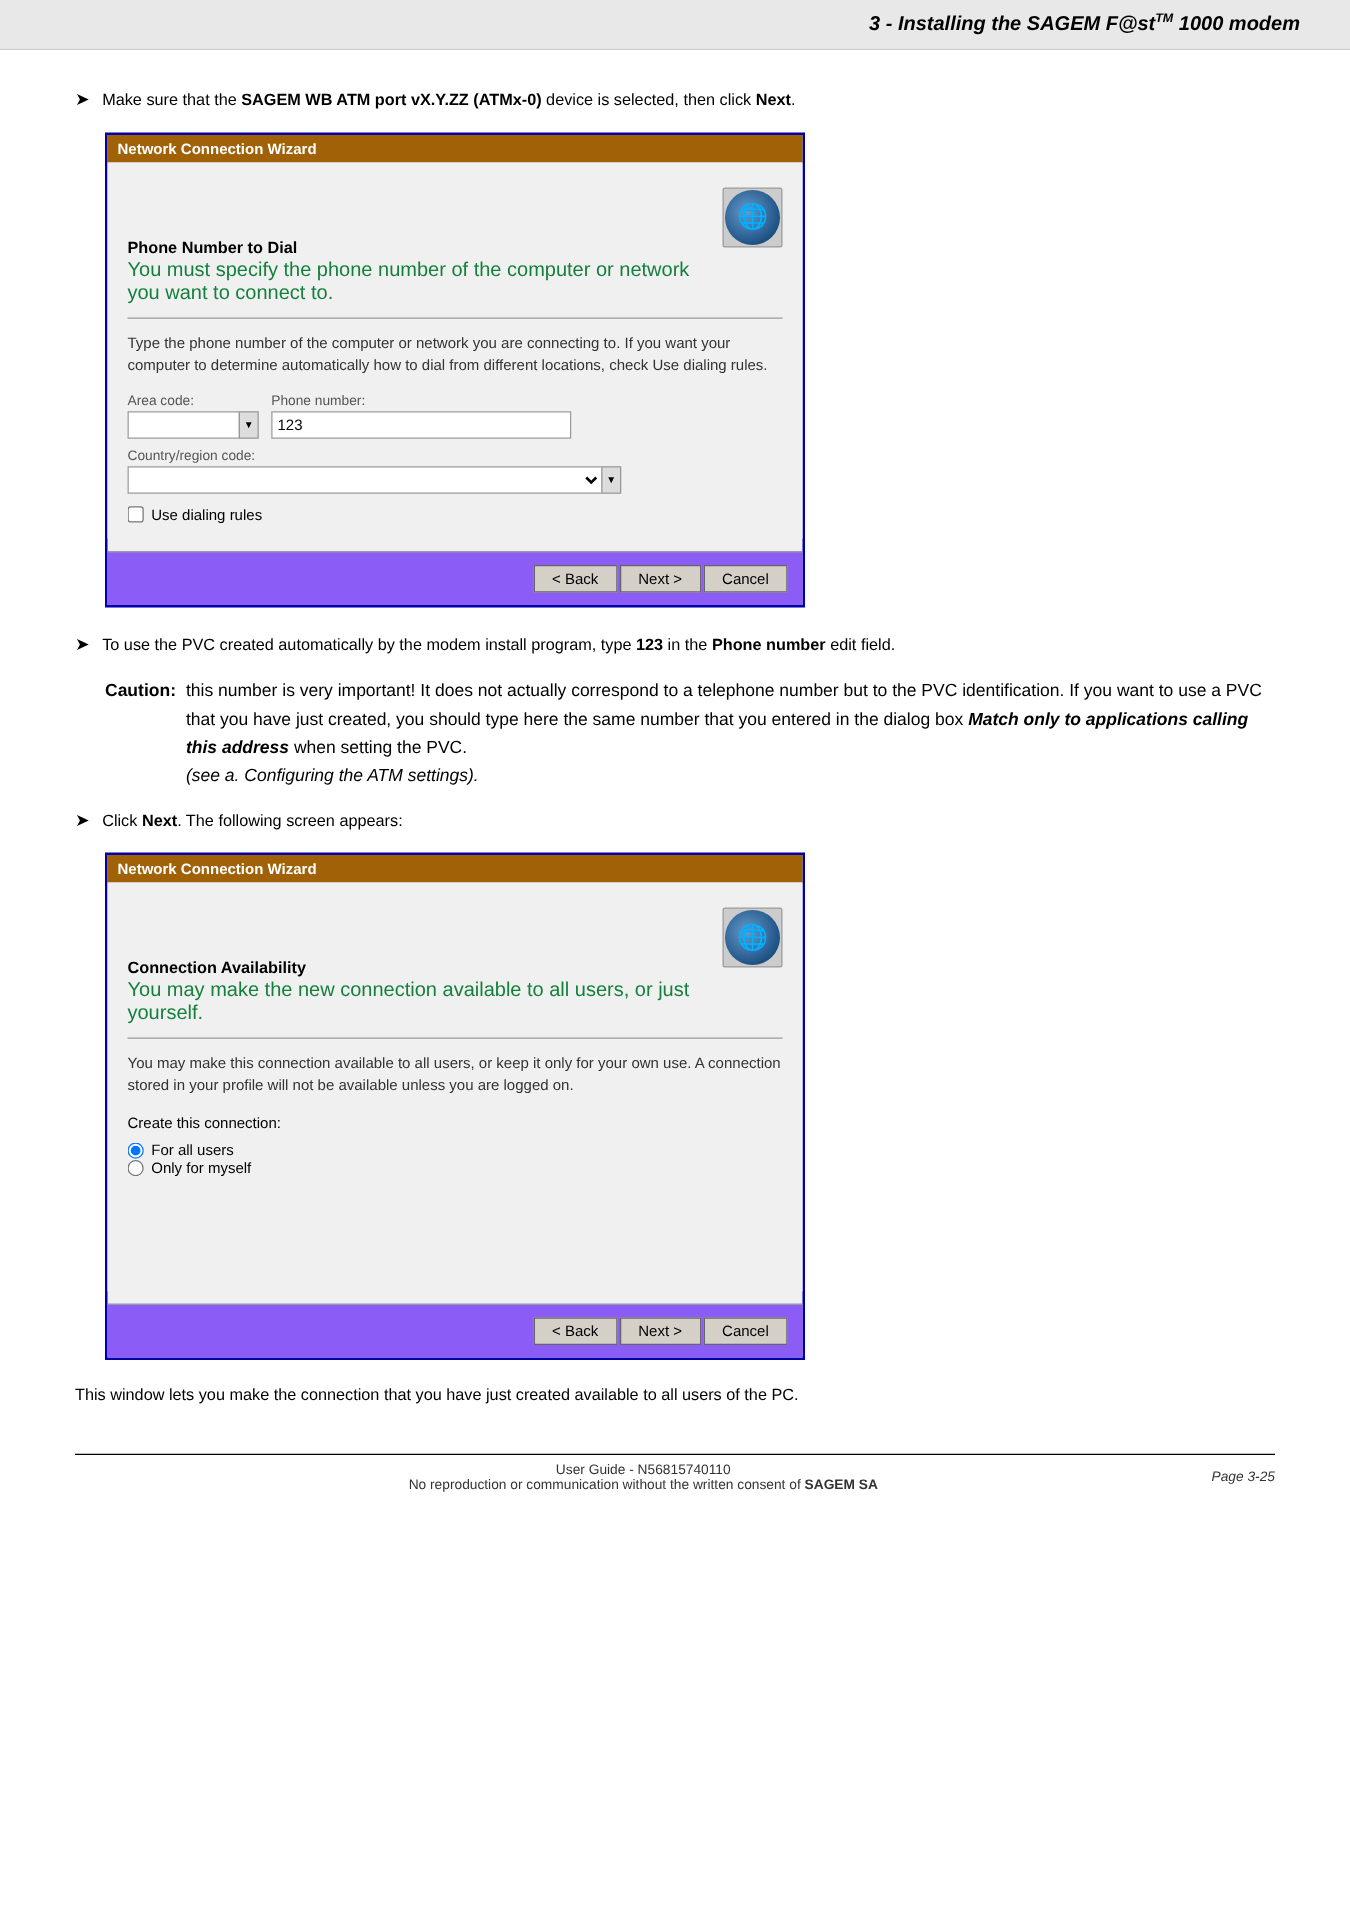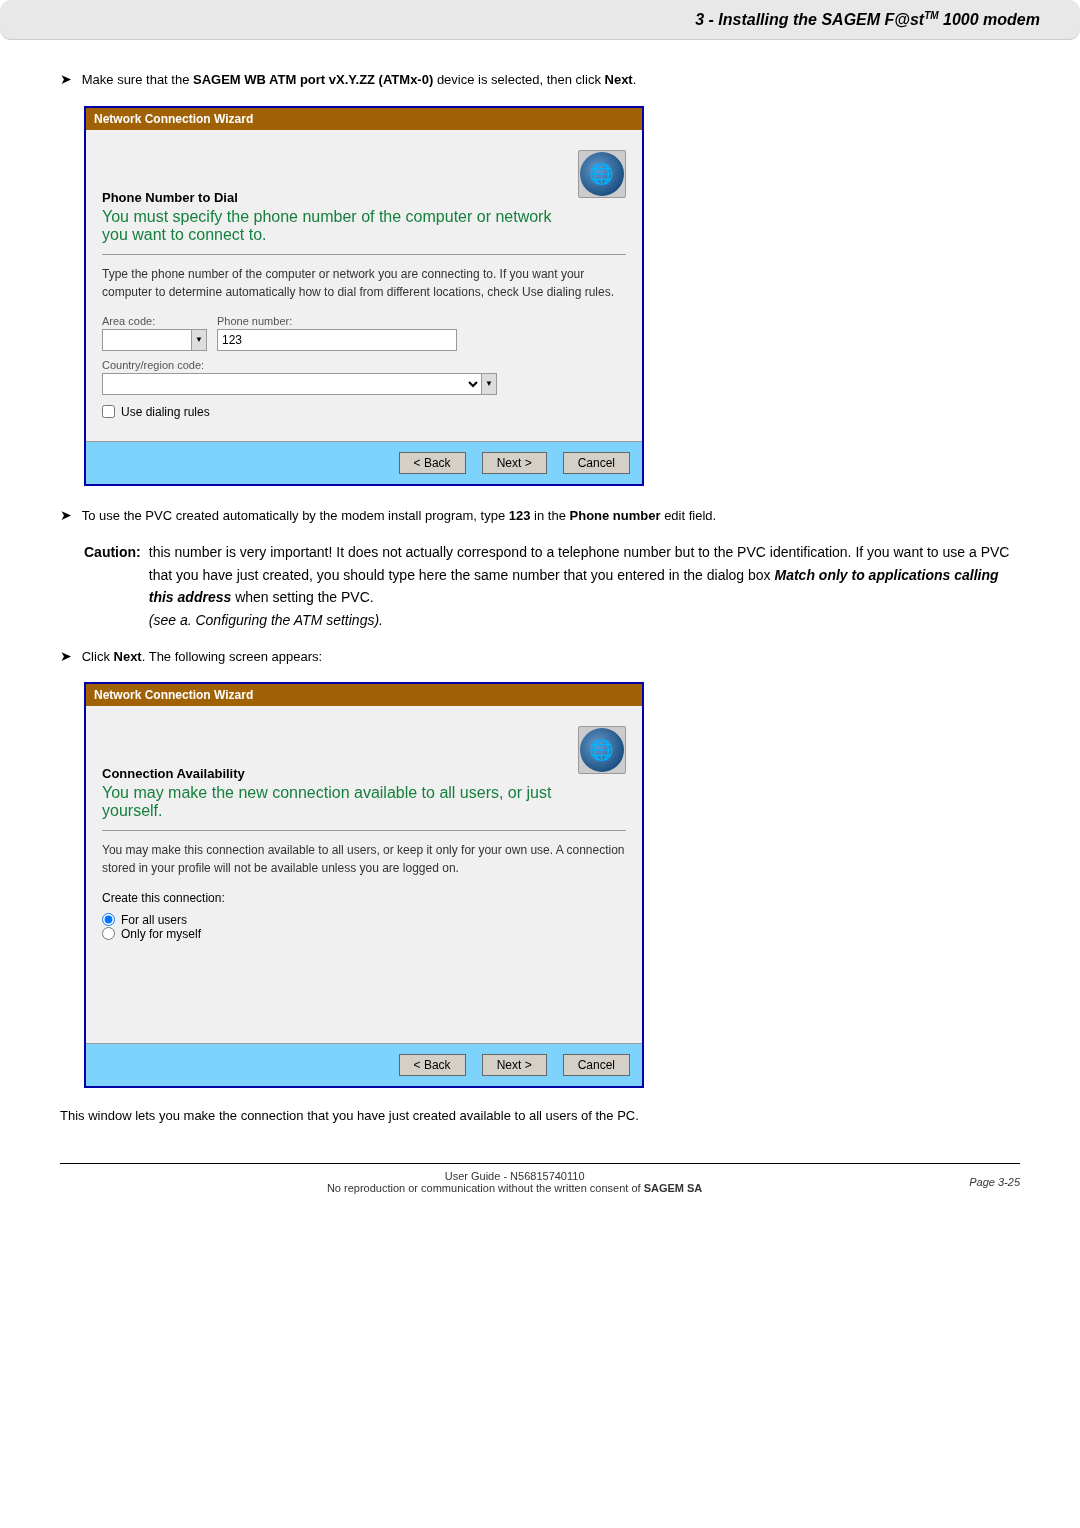--- a/index.html
+++ b/index.html
@@ -13,21 +13,20 @@
     }
 
     .page-header {
       background: #e8e8e8;
       padding: 10px 40px;
       text-align: right;
       border-bottom: 1px solid #ccc;
       font-style: italic;
       font-size: 16px;
       font-weight: bold;
-      border-radius: 11px;
     }
     .page-header sup { font-size: 10px; }
 
     .page-content {
       padding: 30px 60px 20px 60px;
     }
 
     .bullet-item {
       display: flex;
       align-items: flex-start;
@@ -133,23 +132,23 @@
       display: flex;
       align-items: center;
       margin-top: 10px;
       font-size: 12px;
     }
     .checkbox-row input { margin-right: 6px; }
 
     .wizard-footer {
       display: flex;
       justify-content: flex-end;
-      gap: 16px;
+      gap: 2px;
       padding: 10px 12px;
-      background: #7dd3fc;
+      background: #8b5cf6;
       border-top: 1px solid #999;
       margin-top: 10px;
     }
     .wizard-btn {
       padding: 3px 14px;
       font-size: 12px;
       border: 1px solid #666;
       background: #d4d0c8;
       cursor: pointer;
       min-width: 60px;
@@ -166,21 +165,21 @@
       font-weight: bold;
       margin-right: 8px;
       flex-shrink: 0;
       white-space: nowrap;
     }
     .caution-text { flex: 1; }
 
     
     .radio-row {
       display: flex;
-      align-items: flex-start;
+      align-items: flex-end;
       margin: 0 0;
       font-size: 12px;
     }
     .radio-row input { margin-right: 6px; }
 
     .connection-form-area {
       margin-top: 10px;
     }
     .connection-label {
       font-size: 12px;

